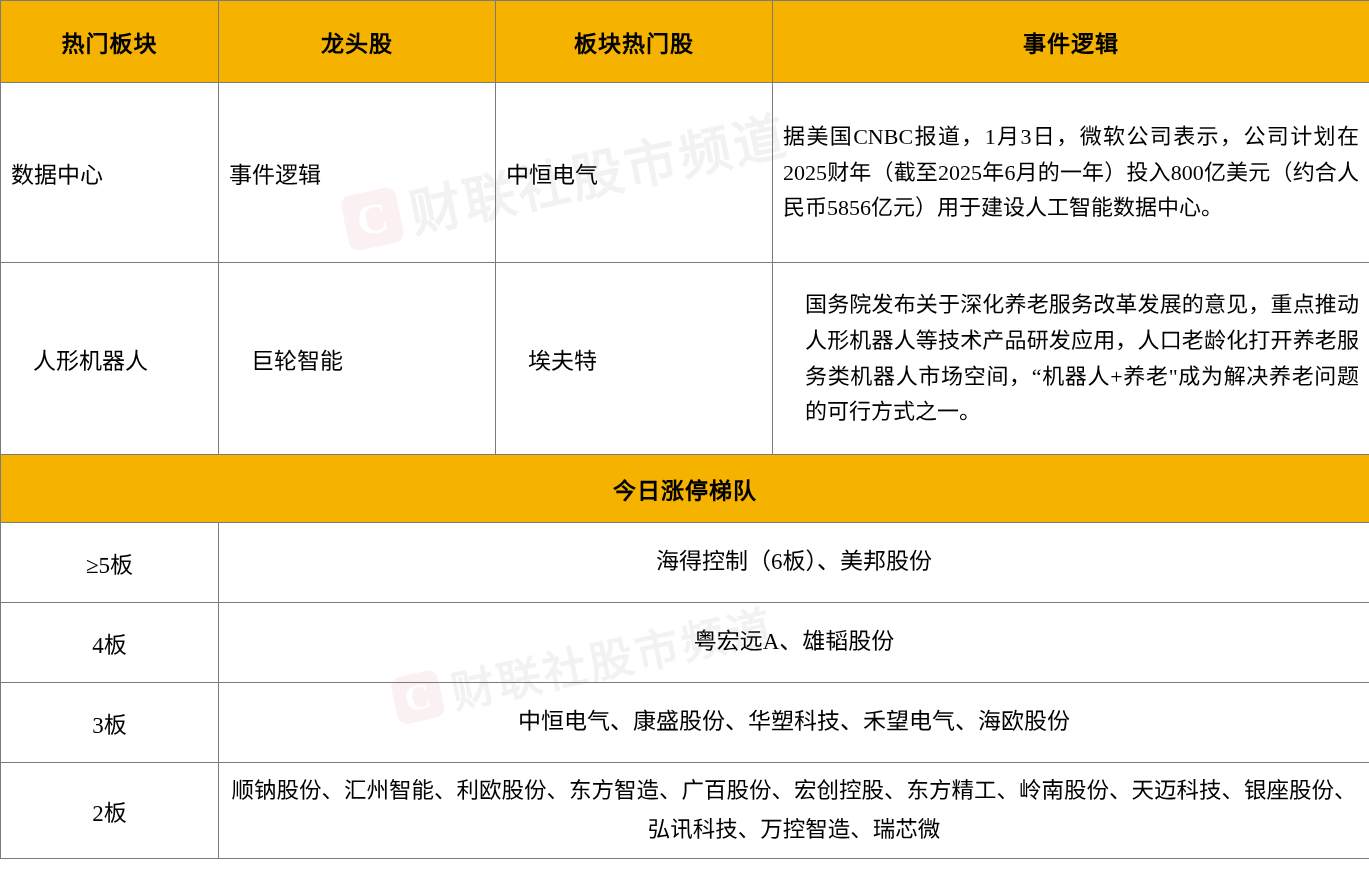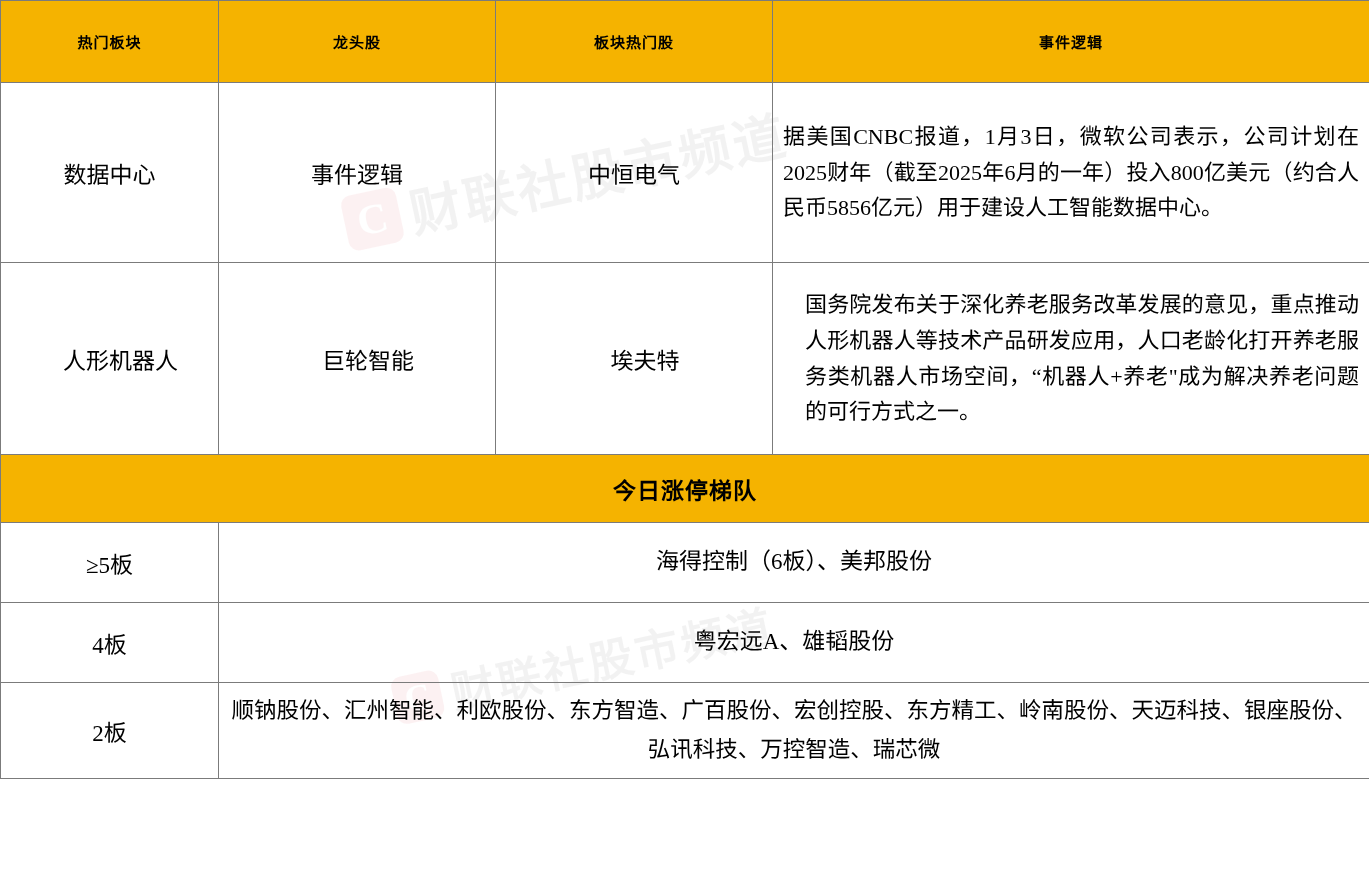--- a/index.html
+++ b/index.html
@@ -73,28 +73,28 @@
     box-sizing: border-box;
   }
   .col-a { width: 218px; }
   .col-b { width: 277px; }
   .col-c { width: 277px; }
   .col-d { width: 597px; }
 
   thead th {
     background: #f5b300;
     height: 82px;
-    font-size: 15px;
+    font-size: 23px;
     font-weight: bold;
     text-align: center;
     font-family: "Liberation Serif", "DejaVu Serif", serif;
     letter-spacing: 1px;
   }
   .cell-center {
-    text-align: center;
+    text-align: left;
     font-size: 23px;
     font-family: "Liberation Serif", "DejaVu Serif", serif;
   }
   .cell-logic {
     text-align: left;
     font-size: 22px;
     line-height: 1.62;
     font-family: "Liberation Serif", "DejaVu Serif", serif;
     text-align: justify;
     text-justify: inter-ideograph;
@@ -181,20 +181,24 @@
         <td class="band" colspan="4">今日涨停梯队</td>
       </tr>
       <tr class="limit-row">
         <td class="limit-label">≥5板</td>
         <td class="limit-names" colspan="3">海得控制（6板）、美邦股份</td>
       </tr>
       <tr class="limit-row">
         <td class="limit-label">4板</td>
         <td class="limit-names" colspan="3">粤宏远A、雄韬股份</td>
       </tr>
+      <tr class="limit-row">
+        <td class="limit-label">3板</td>
+        <td class="limit-names" colspan="3">中恒电气、康盛股份、华塑科技、禾望电气、海欧股份</td>
+      </tr>
       <tr class="limit-row-2b">
         <td class="limit-label">2板</td>
         <td class="limit-names-wrap" colspan="3">顺钠股份、汇州智能、利欧股份、东方智造、广百股份、宏创控股、东方精工、岭南股份、天迈科技、银座股份、弘讯科技、万控智造、瑞芯微</td>
       </tr>
     </tbody>
   </table>
 
 </div>
 
 </body></html>

